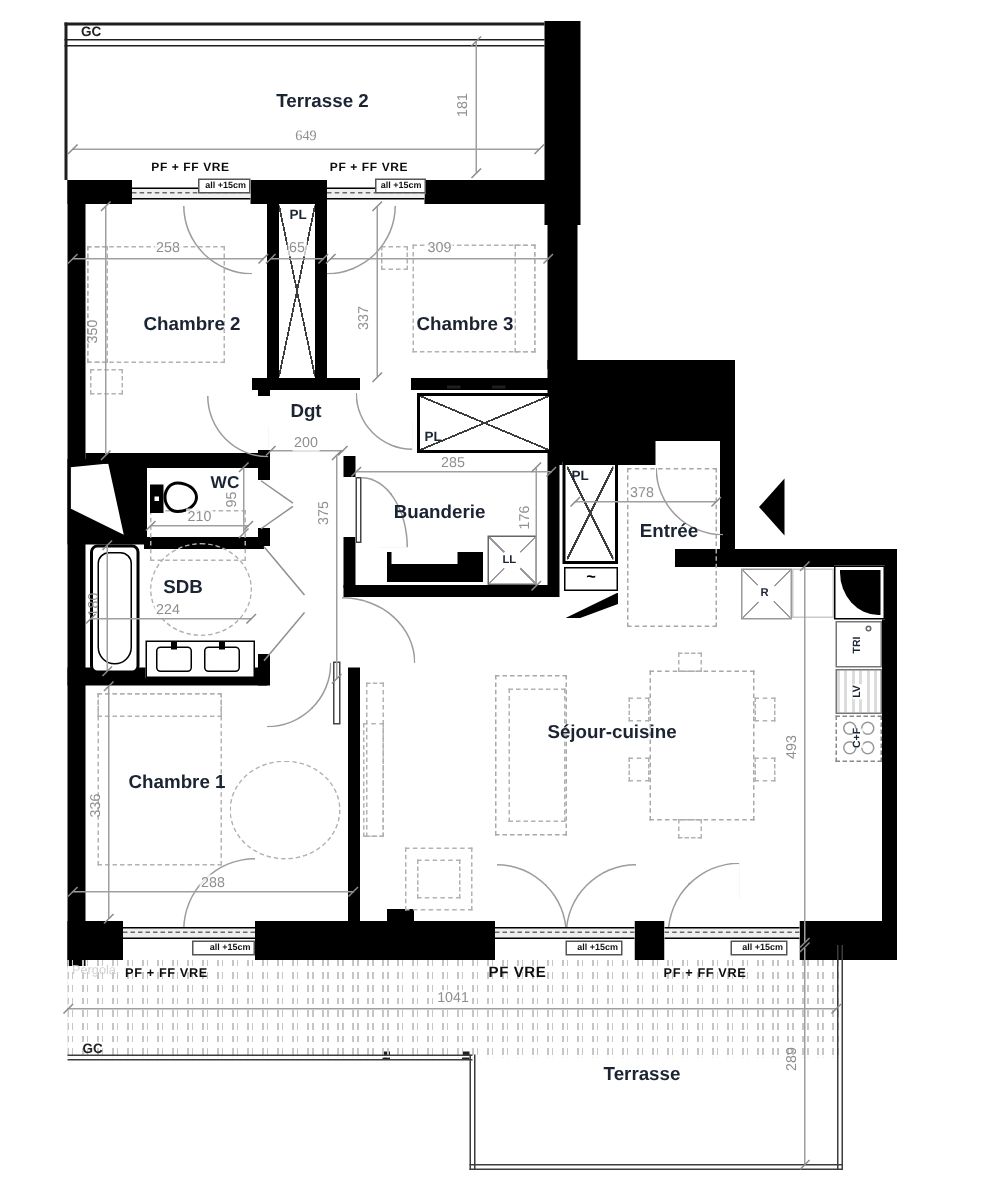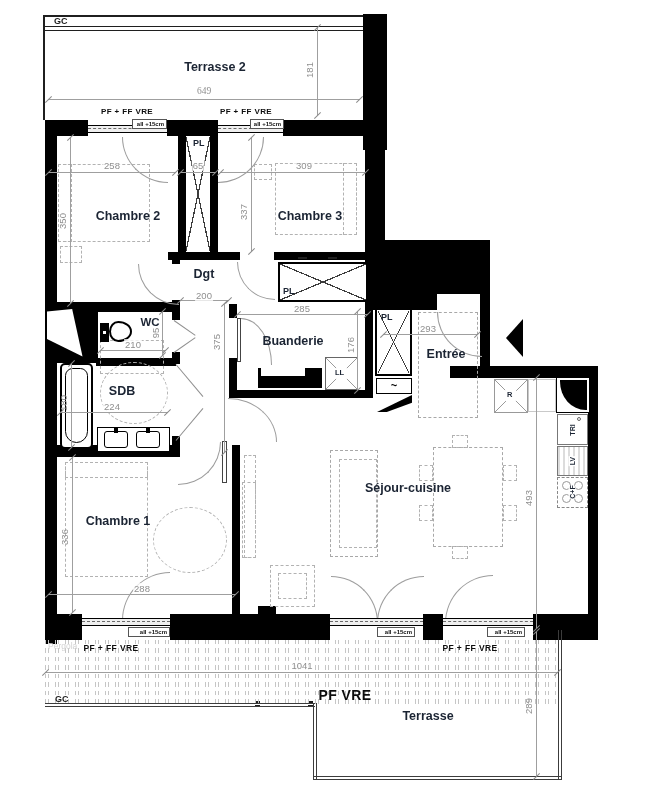--- a/index.html
+++ b/index.html
@@ -90,21 +90,21 @@
 
   <div class="wall" style="left:178px;top:136px;width:8px;height:118px;"></div>
   <div class="wall" style="left:210px;top:136px;width:8px;height:118px;"></div>
   <div class="xbox" style="left:186px;top:137px;width:24px;height:114px;"></div>
   <span class="slabel" style="left:193px;top:138px;">PL</span>
   <div class="dimh" style="left:180px;top:172px;width:36px;"></div>
   <span class="dimlbl" style="left:198px;top:160px;">65</span>
 
   <span class="rlabel" style="left:310px;top:216px;">Chambre 3</span>
   <div class="dimh" style="left:220px;top:172px;width:146px;"></div>
-  <span class="dimlbl" style="left:304px;top:160px;">309</span>
+  <span class="dimlbl" style="left:293px;top:160px;">309</span>
   <div class="dimv" style="left:251px;top:138px;height:113px;"></div>
   <span class="dimvlbl" style="left:243px;top:212px;">337</span>
   <div class="dash" style="left:275px;top:163px;width:82px;height:72px;"></div>
   <div class="dash" style="left:343px;top:163px;width:14px;height:72px;"></div>
   <div class="dash" style="left:254px;top:164px;width:18px;height:16px;"></div>
   <div class="arc br" style="left:218px;top:137px;width:45px;height:45px;"></div>
 
   <div class="wall" style="left:168px;top:252px;width:72px;height:8px;"></div>
   <div class="wall" style="left:274px;top:252px;width:94px;height:8px;"></div>
   <span class="rlabel" style="left:204px;top:274px;">Dgt</span>
@@ -173,21 +173,21 @@
   <div class="circ" style="left:334px;top:366px;width:15px;height:15px;border:none;"></div>
   <span class="slabel" style="left:335px;top:368px;font-size:7.5px;">LL</span>
   <div class="leaf" style="left:237px;top:318px;width:4px;height:44px;"></div>
   <div class="arc tr" style="left:241px;top:318px;width:30px;height:46px;"></div>
   <div class="dimv" style="left:357px;top:312px;height:78px;"></div>
   <span class="dimvlbl" style="left:350px;top:345px;">176</span>
 
   <span class="rlabel" style="left:446px;top:354px;">Entrée</span>
   <div class="arc bl" style="left:437px;top:312px;width:44px;height:44px;"></div>
   <div class="dimh" style="left:383px;top:334px;width:95px;"></div>
-  <span class="dimlbl" style="left:428px;top:323px;">293</span>
+  <span class="dimlbl" style="left:428px;top:323px;">378</span>
   <div class="dash" style="left:418px;top:312px;width:60px;height:106px;border-color:#a8a8a8;"></div>
   <div style="position:absolute;left:375px;top:308px;width:37px;height:68px;border:2.5px solid #000;box-sizing:border-box;background:#fff;z-index:8;"></div>
   <div class="xbox" style="left:378px;top:311px;width:31px;height:62px;"></div>
   <span class="slabel" style="left:381px;top:312px;">PL</span>
   <div style="position:absolute;left:376px;top:378px;width:36px;height:16px;border:1.6px solid #000;box-sizing:border-box;background:#fff;z-index:8;text-align:center;font-weight:bold;font-size:11px;line-height:12px;color:#000;">
     <span>~</span>
   </div>
   <div style="position:absolute;left:377px;top:395px;width:35px;height:17px;background:#000;clip-path:polygon(0 100%,100% 0,100% 45%,28% 100%);z-index:8;"></div>
   <div style="position:absolute;left:506px;top:319px;width:0;height:0;border-top:19px solid transparent;border-bottom:19px solid transparent;border-right:17px solid #000;z-index:9;"></div>
 
@@ -254,21 +254,21 @@
   <div class="winlbl" style="left:377px;top:627px;width:38px;height:10px;">all +15cm</div>
   <div class="win" style="left:443px;top:618px;width:90px;"></div>
   <div class="winlbl" style="left:487px;top:627px;width:38px;height:10px;">all +15cm</div>
   <div class="arc tr" style="left:331px;top:576px;width:46px;height:46px;"></div>
   <div class="arc tl" style="left:377px;top:576px;width:46px;height:46px;"></div>
   <div class="arc tl" style="left:445px;top:575px;width:47px;height:47px;"></div>
 
   <div class="hatch" style="left:45px;top:640px;width:515px;height:65px;"></div>
   <span class="slabel" style="left:48px;top:641px;color:#d2d2d2;font-weight:normal;font-size:8.5px;">Pergola</span>
   <span class="wtxt" style="left:111px;top:643px;font-size:8.5px;">PF + FF  VRE</span>
-  <span class="wtxt" style="left:345px;top:643px;font-size:14px;margin-top:44px;">PF VRE</span>
+  <span class="wtxt" style="left:345px;top:643px;font-size:10px;">PF VRE</span>
   <span class="wtxt" style="left:470px;top:643px;font-size:8.5px;">PF + FF  VRE</span>
   <div class="dimh" style="left:45px;top:672px;width:513px;"></div>
   <span class="dimlbl" style="left:302px;top:660px;">1041</span>
   <div class="railh" style="left:45px;top:703px;width:270px;"></div>
   <div class="railv" style="left:313px;top:703px;height:77px;"></div>
   <div class="railh" style="left:313px;top:776px;width:249px;"></div>
   <div class="railv" style="left:558px;top:630px;height:150px;"></div>
   <div class="ln" style="left:255px;top:701px;width:5px;height:5px;"></div>
   <div class="ln" style="left:308px;top:701px;width:5px;height:5px;"></div>
   <span class="slabel" style="left:55px;top:694px;font-weight:600;color:#222;">GC</span>

